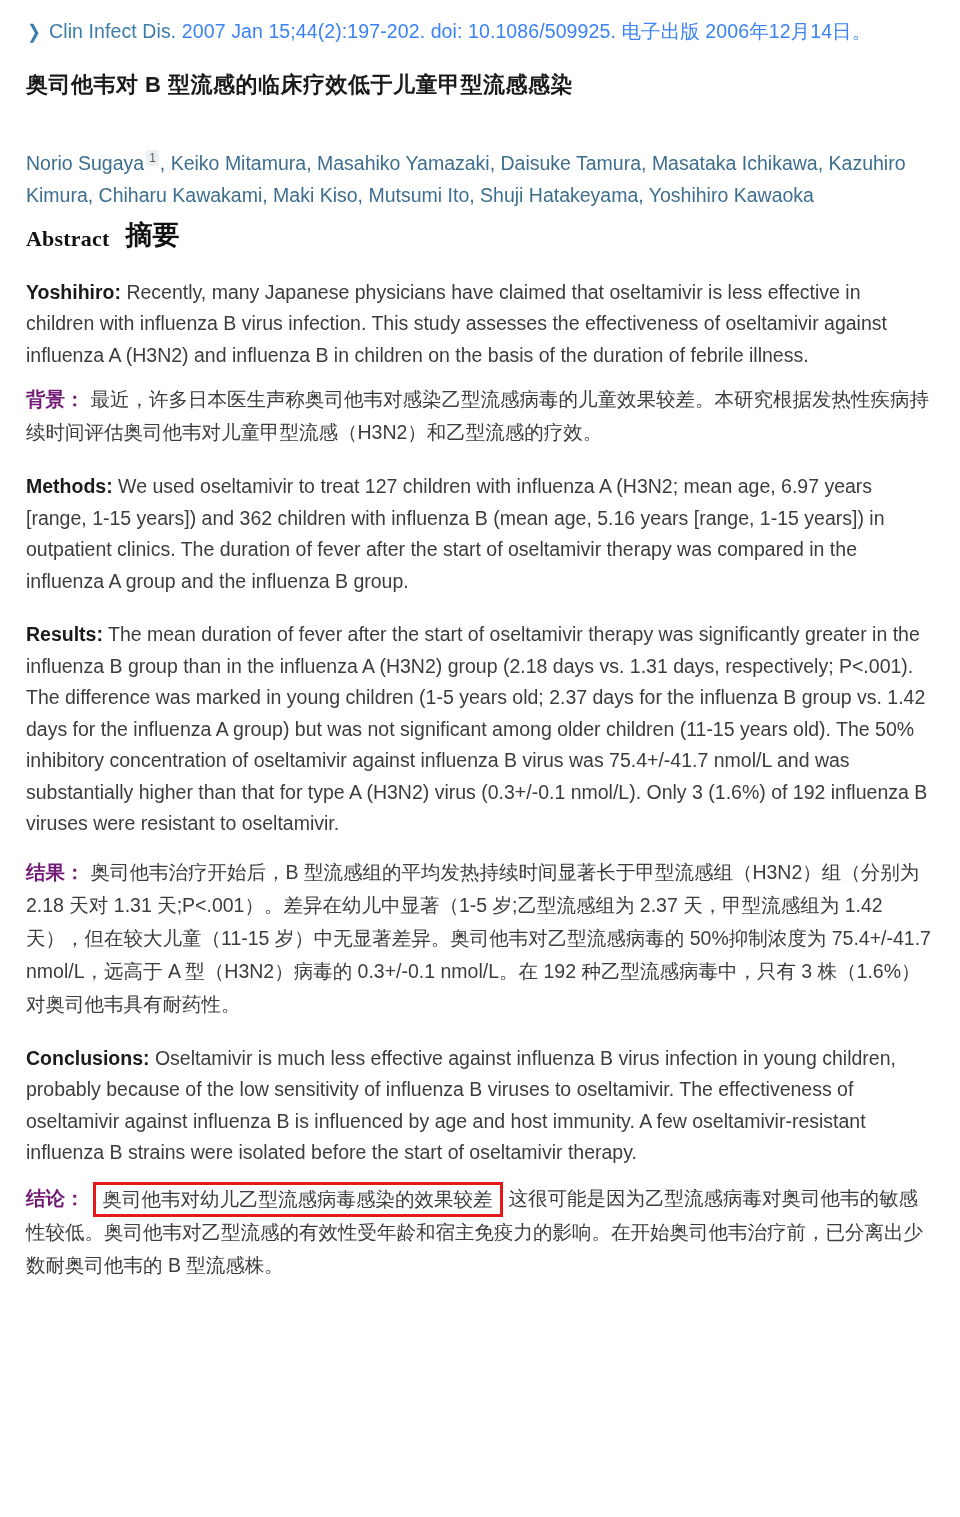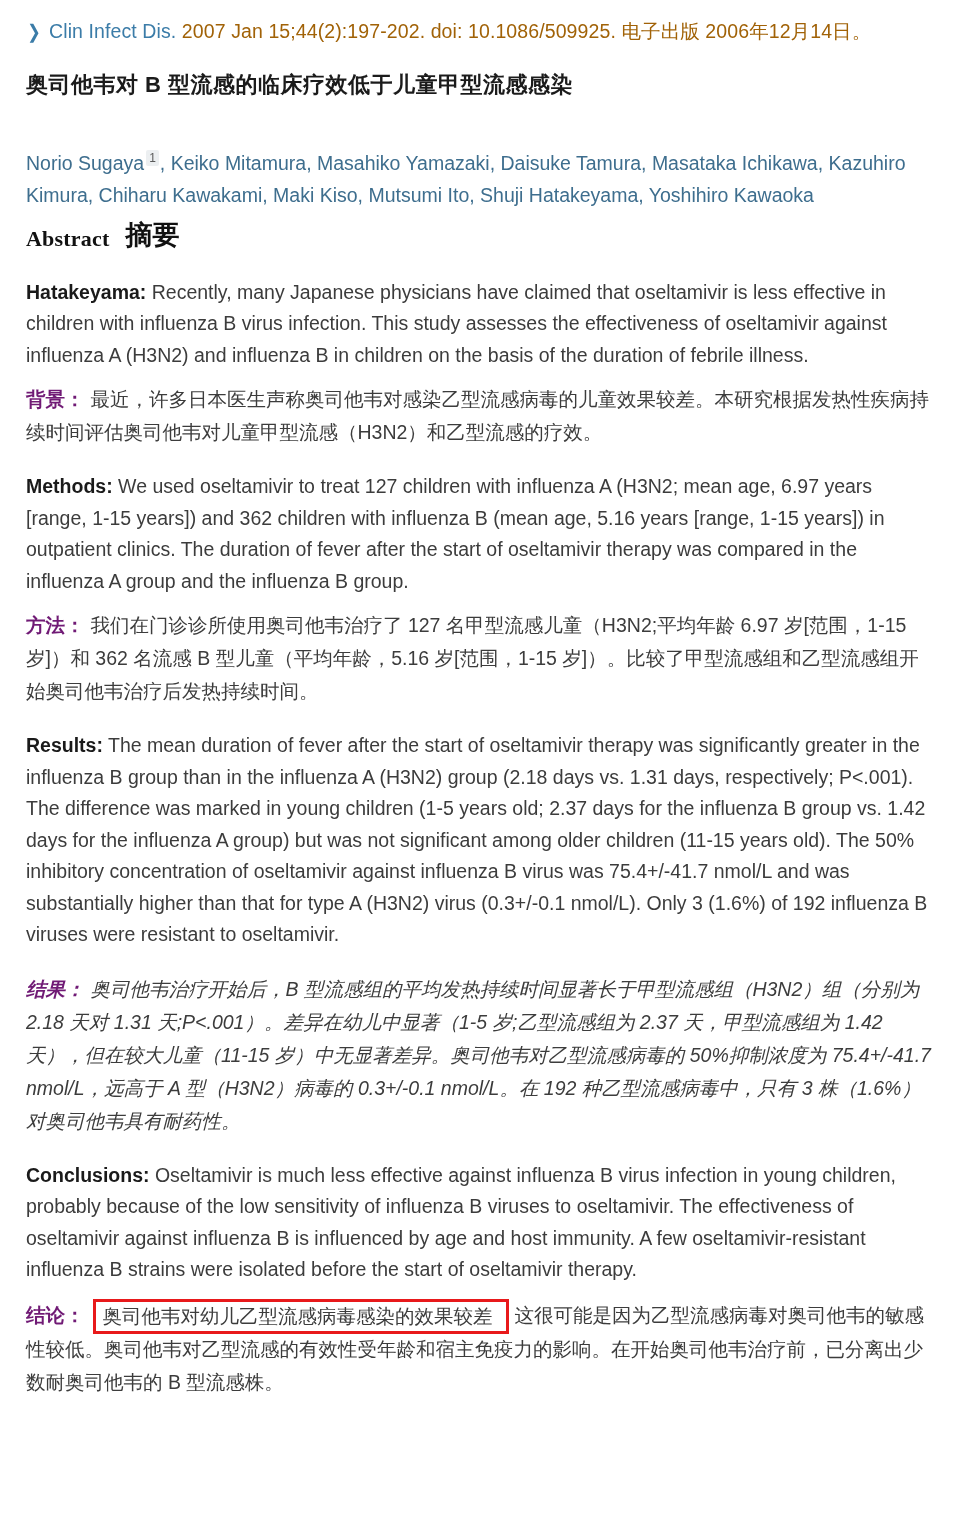--- a/index.html
+++ b/index.html
@@ -38,21 +38,21 @@
     font-weight: 600;
     margin-right: 7px;
     display: inline-block;
     transform: scaleX(0.85);
   }
   .journal-link {
     color: #3b7ca8;
     text-decoration: none;
     cursor: pointer;
   }
-  .cite-rest { color: #a16207; }
+  .cite-rest { color: #3b82f6; }
 
   
   .title-en {
     font-family: "Liberation Serif", "DejaVu Serif", serif;
     font-size: 37px;
     line-height: 47px;
     font-weight: 700;
     color: #1b1b1b;
     margin: 22px 0 0 0;
     letter-spacing: -0.2px;
@@ -125,27 +125,27 @@
   .lbl {
     font-weight: 700;
     color: #1a1a1a;
   }
   .lbl-zh {
     font-weight: 700;
     color: #701a75;
     margin-right: 6px;
   }
 
-  .block-results .para-zh { margin-top: 22px; font-style: italic; }
+  .block-results .para-zh { margin-top: 16px; }
 
   
   .hl-box {
     display: inline-block;
     border: 3px solid #e8191b;
-    padding: 1px 13px 2px 7px;
+    padding: 1px 7px 2px 7px;
     margin: 0 6px 0 2px;
     line-height: 26px;
     position: relative;
     top: 1px;
   }
 </style>
 </head>
 <body>
 
 <div class="page">
@@ -156,27 +156,26 @@
 
   <h2 class="title-zh">奥司他韦对 B 型流感的临床疗效低于儿童甲型流感感染</h2>
 
   <div class="authors"><span>Norio Sugaya</span><span class="sup">1</span><span>, Keiko Mitamura, Masahiko Yamazaki, Daisuke Tamura, Masataka Ichikawa, Kazuhiro Kimura, Chiharu Kawakami, Maki Kiso, Mutsumi Ito, Shuji Hatakeyama, Yoshihiro Kawaoka</span></div>
 
   <div class="abstract-head">
     <span class="en">Abstract</span><span class="zh">摘要</span>
   </div>
 
   <div class="block">
-    <p class="para-en"><span class="lbl">Hatakeyama:</span><span> Recently, many Japanese physicians have claimed that oseltamivir is less effective in children with influenza B virus infection. This study assesses the effectiveness of oseltamivir against influenza A (H3N2) and influenza B in children on the basis of the duration of febrile illness.</span></p>
+    <p class="para-en"><span class="lbl">Yoshihiro:</span><span> Recently, many Japanese physicians have claimed that oseltamivir is less effective in children with influenza B virus infection. This study assesses the effectiveness of oseltamivir against influenza A (H3N2) and influenza B in children on the basis of the duration of febrile illness.</span></p>
     <p class="para-zh"><span class="lbl-zh">背景：</span><span>最近，许多日本医生声称奥司他韦对感染乙型流感病毒的儿童效果较差。本研究根据发热性疾病持续时间评估奥司他韦对儿童甲型流感（H3N2）和乙型流感的疗效。</span></p>
   </div>
 
   <div class="block">
     <p class="para-en"><span class="lbl">Methods:</span><span> We used oseltamivir to treat 127 children with influenza A (H3N2; mean age, 6.97 years [range, 1-15 years]) and 362 children with influenza B (mean age, 5.16 years [range, 1-15 years]) in outpatient clinics. The duration of fever after the start of oseltamivir therapy was compared in the influenza A group and the influenza B group.</span></p>
-    <p class="para-zh"><span class="lbl-zh">方法：</span><span>我们在门诊诊所使用奥司他韦治疗了 127 名甲型流感儿童（H3N2;平均年龄 6.97 岁[范围，1-15 岁]）和 362 名流感 B 型儿童（平均年龄，5.16 岁[范围，1-15 岁]）。比较了甲型流感组和乙型流感组开始奥司他韦治疗后发热持续时间。</span></p>
   </div>
 
   <div class="block block-results">
     <p class="para-en"><span class="lbl">Results:</span><span> The mean duration of fever after the start of oseltamivir therapy was significantly greater in the influenza B group than in the influenza A (H3N2) group (2.18 days vs. 1.31 days, respectively; P&lt;.001). The difference was marked in young children (1-5 years old; 2.37 days for the influenza B group vs. 1.42 days for the influenza A group) but was not significant among older children (11-15 years old). The 50% inhibitory concentration of oseltamivir against influenza B virus was 75.4+/-41.7 nmol/L and was substantially higher than that for type A (H3N2) virus (0.3+/-0.1 nmol/L). Only 3 (1.6%) of 192 influenza B viruses were resistant to oseltamivir.</span></p>
     <p class="para-zh"><span class="lbl-zh">结果：</span><span>奥司他韦治疗开始后，B 型流感组的平均发热持续时间显著长于甲型流感组（H3N2）组（分别为 2.18 天对 1.31 天;P&lt;.001）。差异在幼儿中显著（1-5 岁;乙型流感组为 2.37 天，甲型流感组为 1.42 天），但在较大儿童（11-15 岁）中无显著差异。奥司他韦对乙型流感病毒的 50%抑制浓度为 75.4+/-41.7 nmol/L，远高于 A 型（H3N2）病毒的 0.3+/-0.1 nmol/L。在 192 种乙型流感病毒中，只有 3 株（1.6%）对奥司他韦具有耐药性。</span></p>
   </div>
 
   <div class="block">
     <p class="para-en"><span class="lbl">Conclusions:</span><span> Oseltamivir is much less effective against influenza B virus infection in young children, probably because of the low sensitivity of influenza B viruses to oseltamivir. The effectiveness of oseltamivir against influenza B is influenced by age and host immunity. A few oseltamivir-resistant influenza B strains were isolated before the start of oseltamivir therapy.</span></p>
     <p class="para-zh"><span class="lbl-zh">结论：</span><span class="hl-box">奥司他韦对幼儿乙型流感病毒感染的效果较差</span><span>这很可能是因为乙型流感病毒对奥司他韦的敏感性较低。奥司他韦对乙型流感的有效性受年龄和宿主免疫力的影响。在开始奥司他韦治疗前，已分离出少数耐奥司他韦的 B 型流感株。</span></p>

